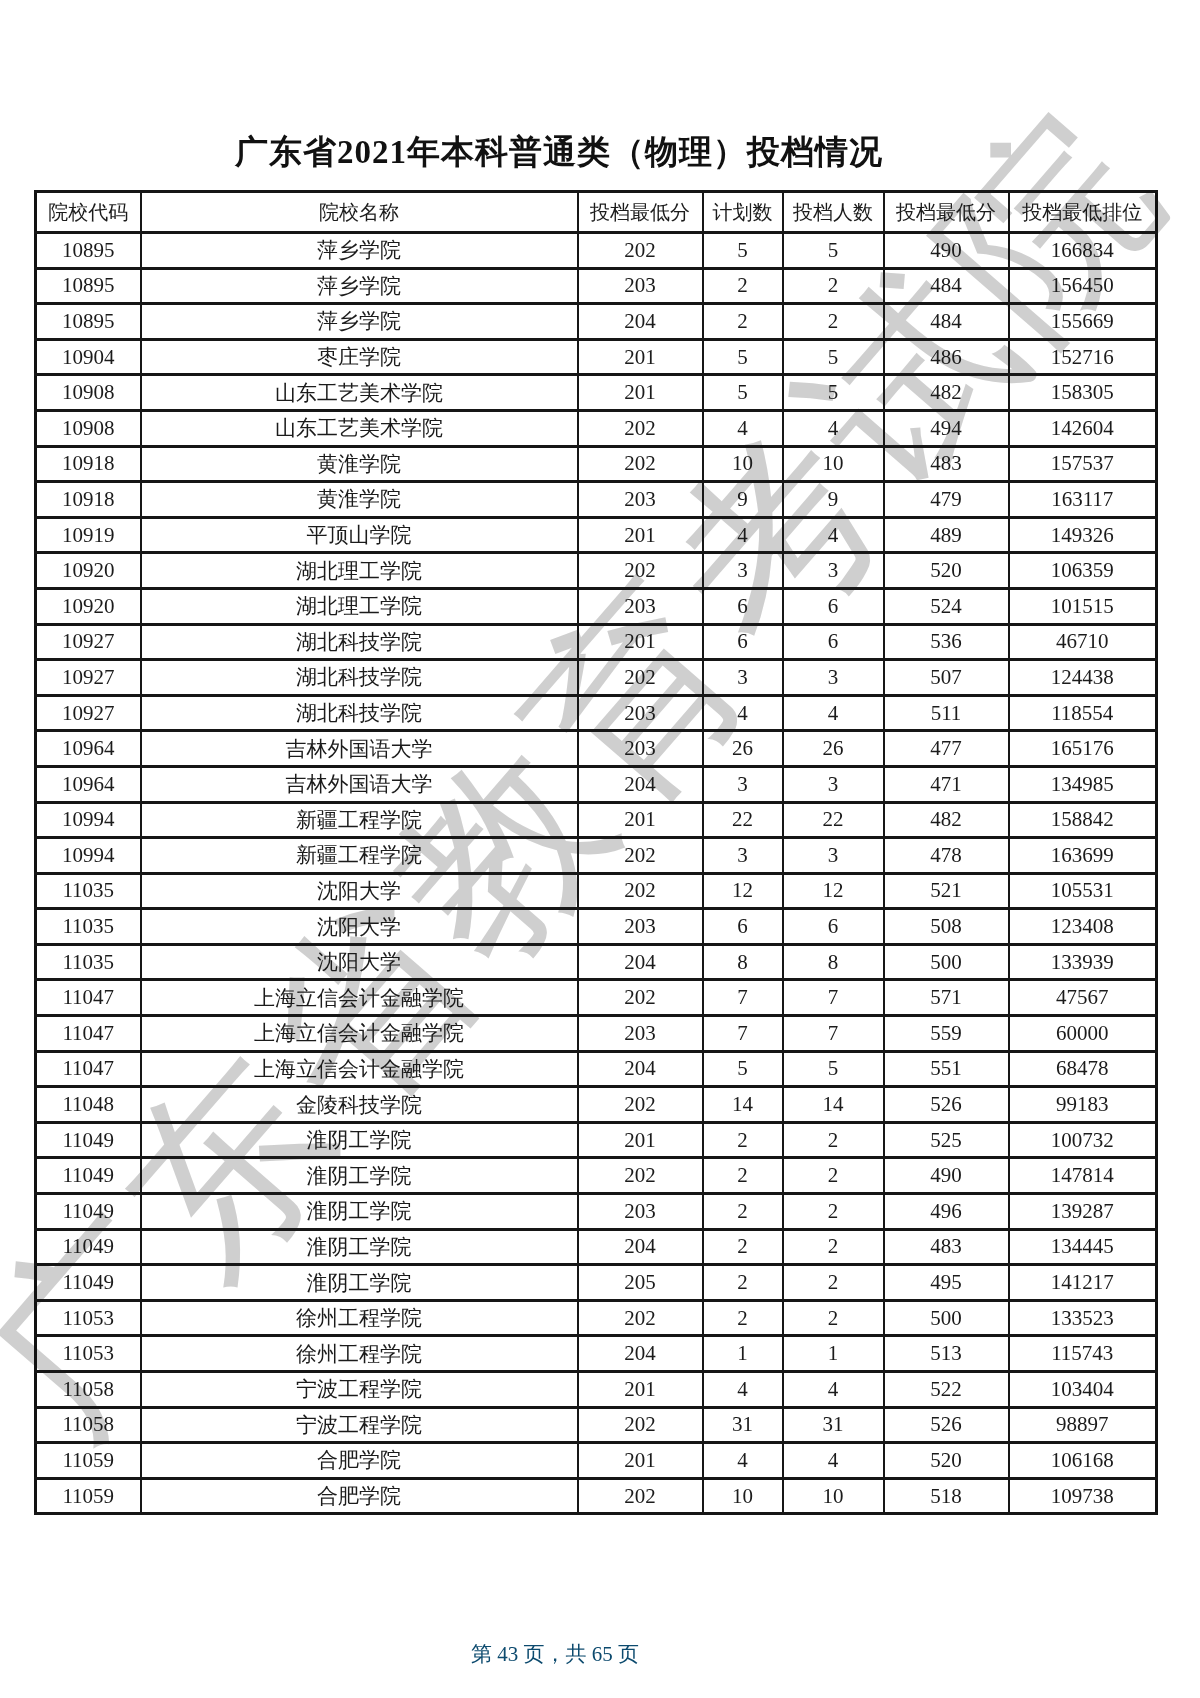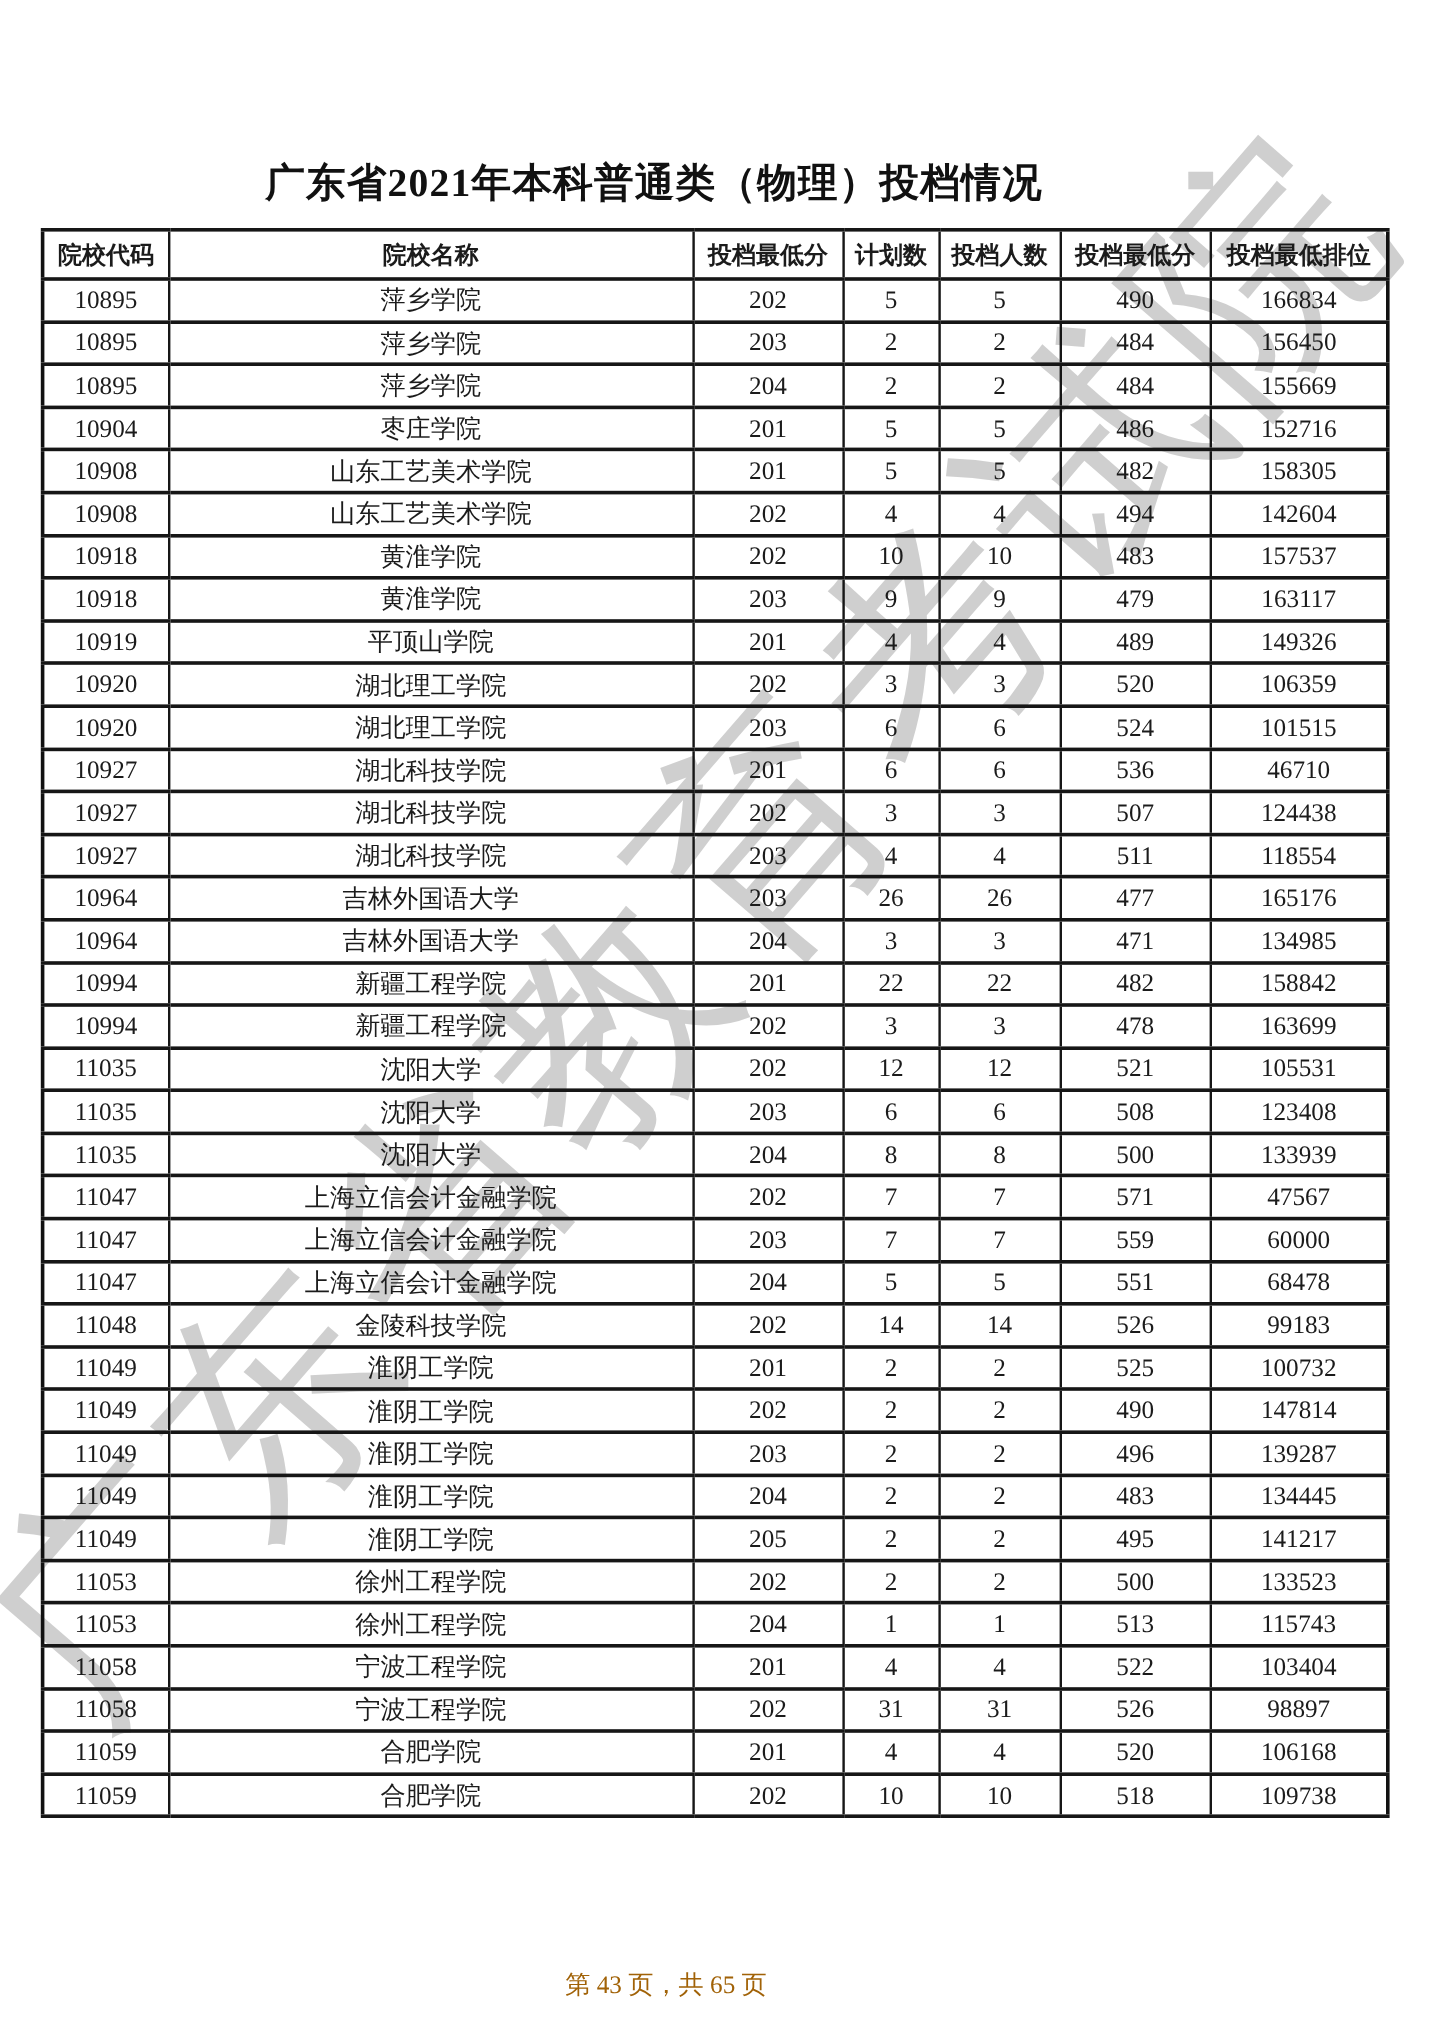--- a/index.html
+++ b/index.html
@@ -28,20 +28,21 @@
     position: absolute;
     top: 130px;
     left: 0;
     width: 1090px;
     text-align: center;
     font-size: 33px;
     font-weight: 700;
     color: #111111;
     z-index: 2;
     letter-spacing: 1px;
+    padding-left: 14px;
   }
   table.data-table {
     position: absolute;
     left: 34px;
     top: 190px;
     width: 1121px;
     border-collapse: collapse;
     table-layout: fixed;
     background: transparent;
     z-index: 1;
@@ -56,34 +57,34 @@
     vertical-align: middle;
     padding: 0;
     color: #1b1b1b;
     overflow: hidden;
     white-space: nowrap;
   }
   table.data-table { border: 3px solid #111111; }
   table.data-table th {
     height: 38px;
     font-size: 20px;
-    font-weight: 700;
+    font-weight: 400;
   }
   table.data-table td {
     height: 32.6px;
     font-size: 21px;
   }
   .page-footer {
     position: absolute;
     top: 1640px;
     left: 0;
     width: 1110px;
     text-align: center;
     font-size: 21px;
-    color: #a16207;
+    color: #0c4a6e;
     z-index: 2;
   }
 </style>
 </head>
 <body>
 
 <div id="page">
 
   <div class="watermark">广东省教育考试院</div>
 

